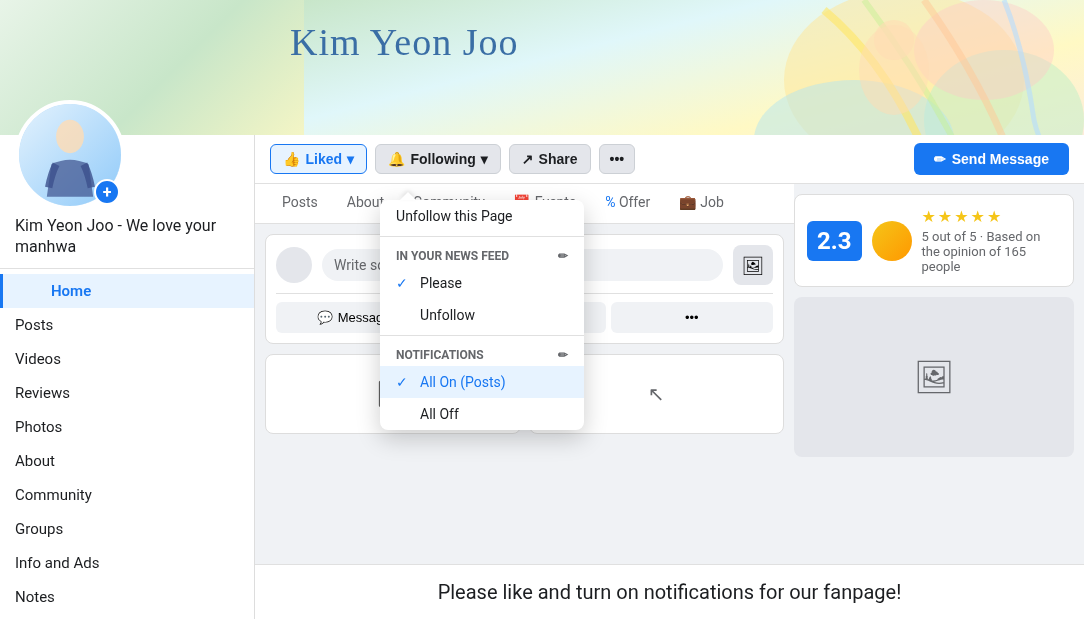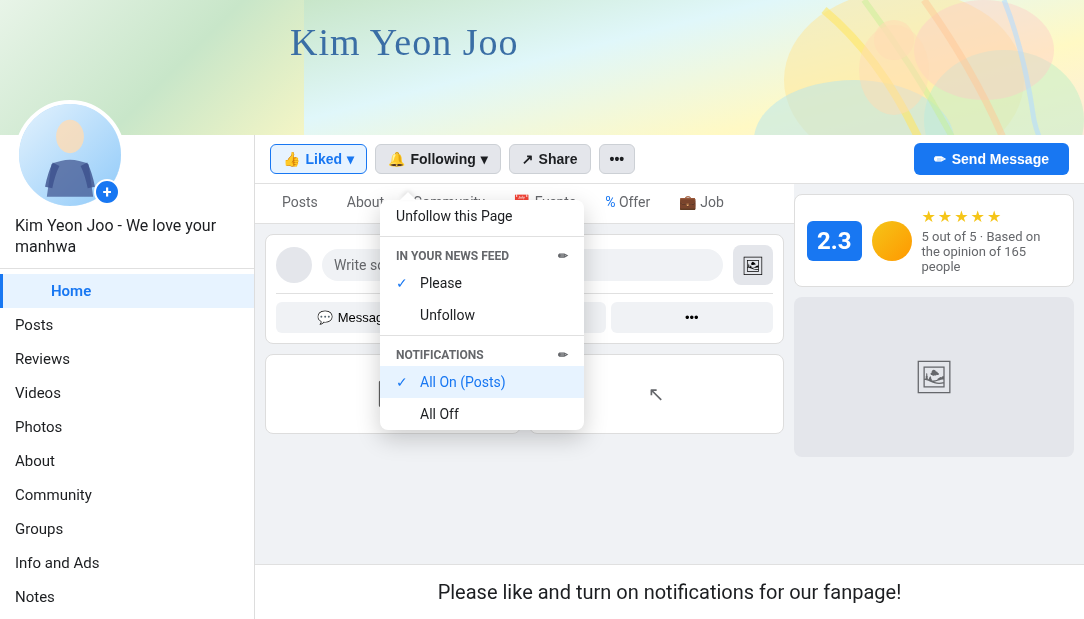--- a/index.html
+++ b/index.html
@@ -144,24 +144,24 @@
       </div>
 
       <div class="nav-menu">
         <div class="nav-item active">
           <span>Home</span>
         </div>
         <div class="nav-item">
           <span>Posts</span>
         </div>
         <div class="nav-item">
+          <span>Videos</span>
+        </div>
+        <div class="nav-item">
           <span>Reviews</span>
-        </div>
-        <div class="nav-item">
-          <span>Videos</span>
         </div>
         <div class="nav-item">
           <span>Photos</span>
         </div>
         <div class="nav-item">
           <span>About</span>
         </div>
         <div class="nav-item">
           <span>Community</span>
         </div>

